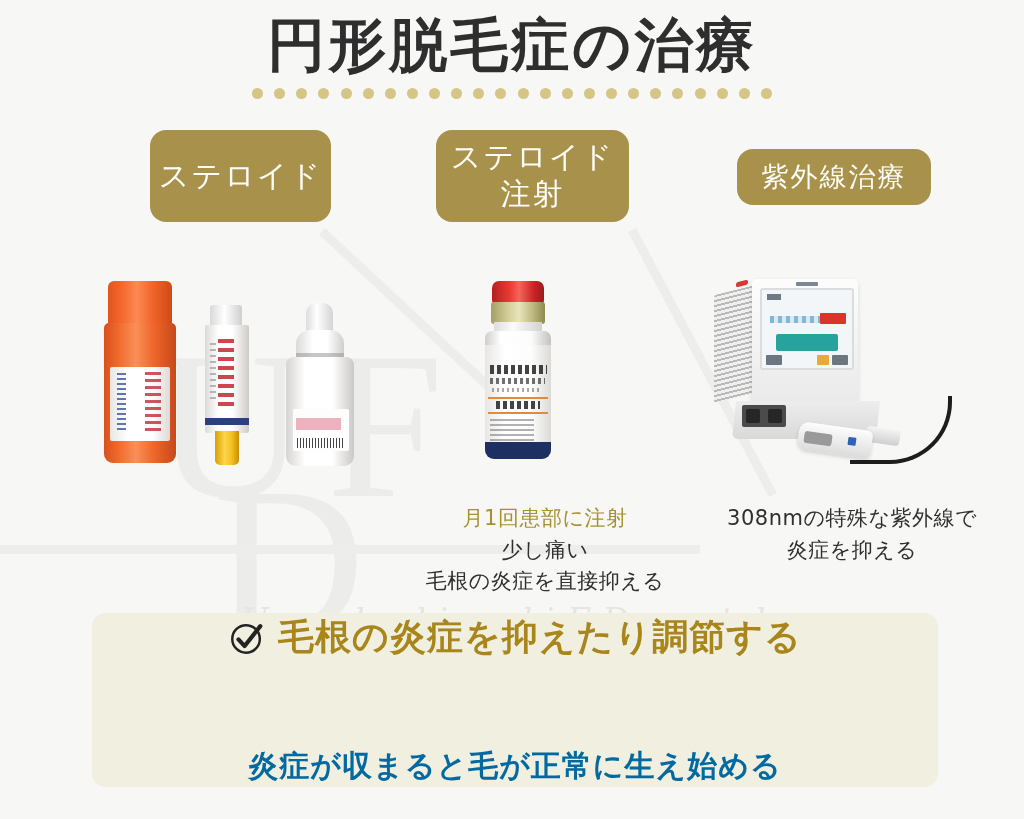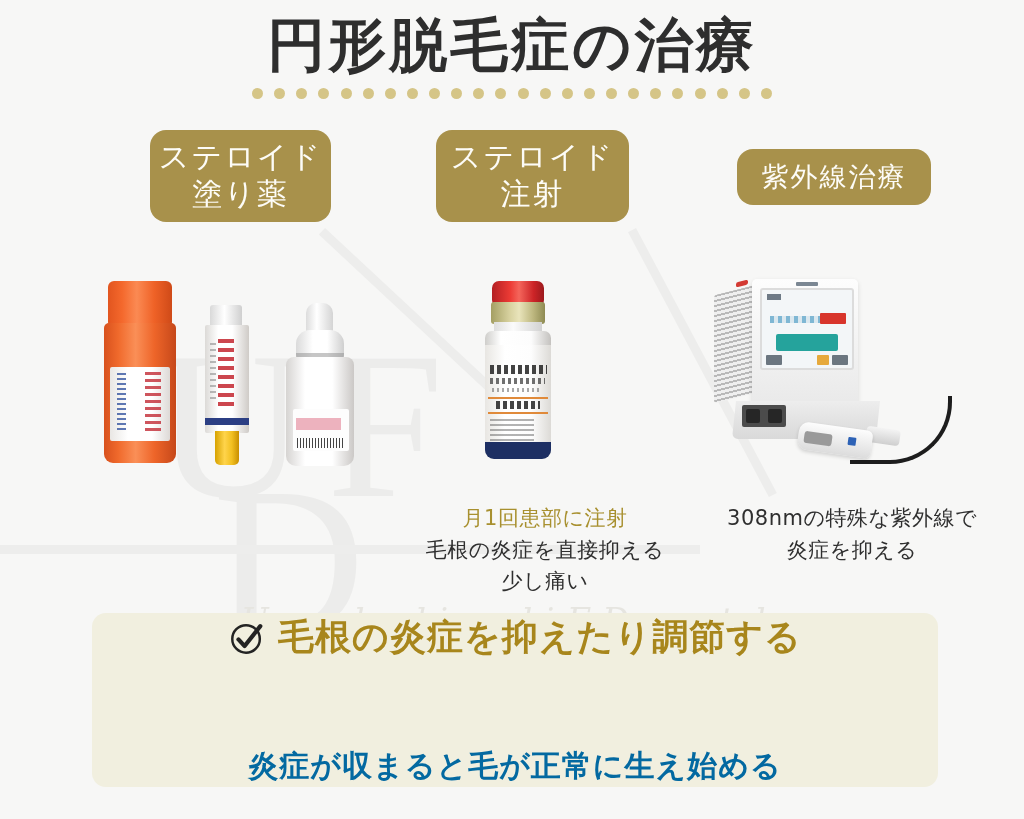--- a/index.html
+++ b/index.html
@@ -431,21 +431,20 @@
         <i></i>
       <i></i>
         <i></i>
       <i></i>
         <i></i>
     </div>
   </div>
 
   <div class="badge" id="badge-topical">
     <span class="bl">ステロイド</span>
-    <span class="bl">塗り薬</span>
   </div>
   <div class="badge" id="badge-injection">
     <span class="bl">ステロイド</span>
     <span class="bl">注射</span>
   </div>
   <div class="badge" id="badge-uv">
     <span class="bl">紫外線治療</span>
   </div>
 
   <div class="art" id="art-orange-bottle">
@@ -512,22 +511,22 @@
     <div class="lz-tip"></div>
     <div class="lz-hand">
       <div class="grip"></div>
       <div class="blue"></div>
     </div>
   </div>
 
 
   <div class="caption" id="caption-injection">
     <div class="hl">月1回患部に注射</div>
+    <div>少し痛い</div>
     <div>毛根の炎症を直接抑える</div>
-    <div>少し痛い</div>
   </div>
 
   <div class="caption" id="caption-uv">
     <div>308nmの特殊な紫外線で</div>
     <div>炎症を抑える</div>
   </div>
 
   <div id="summary-box">
     <div class="summary-head">
       <svg class="check-icon" viewBox="0 0 40 40">

